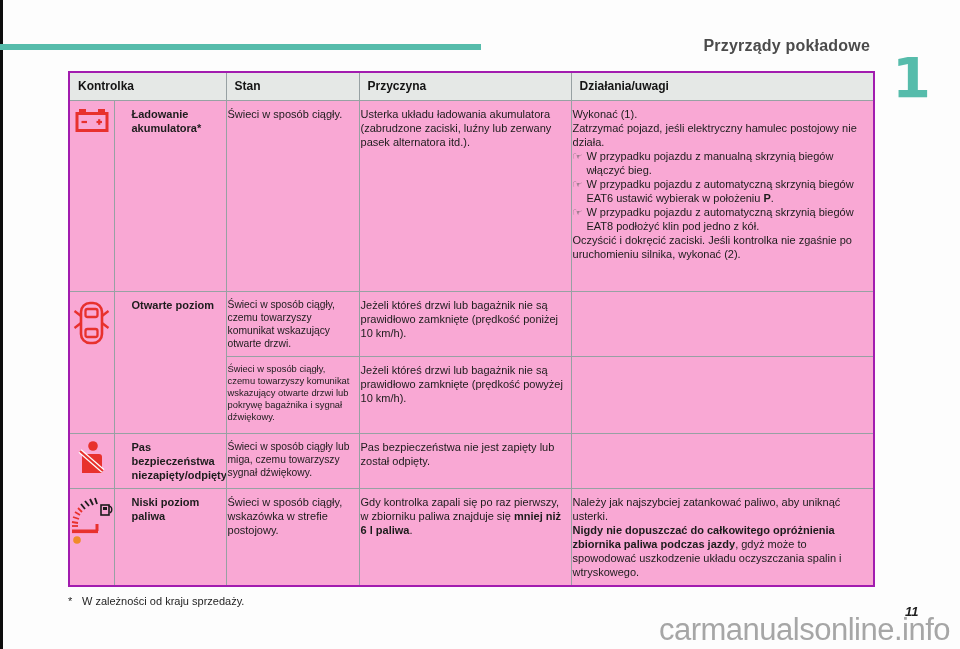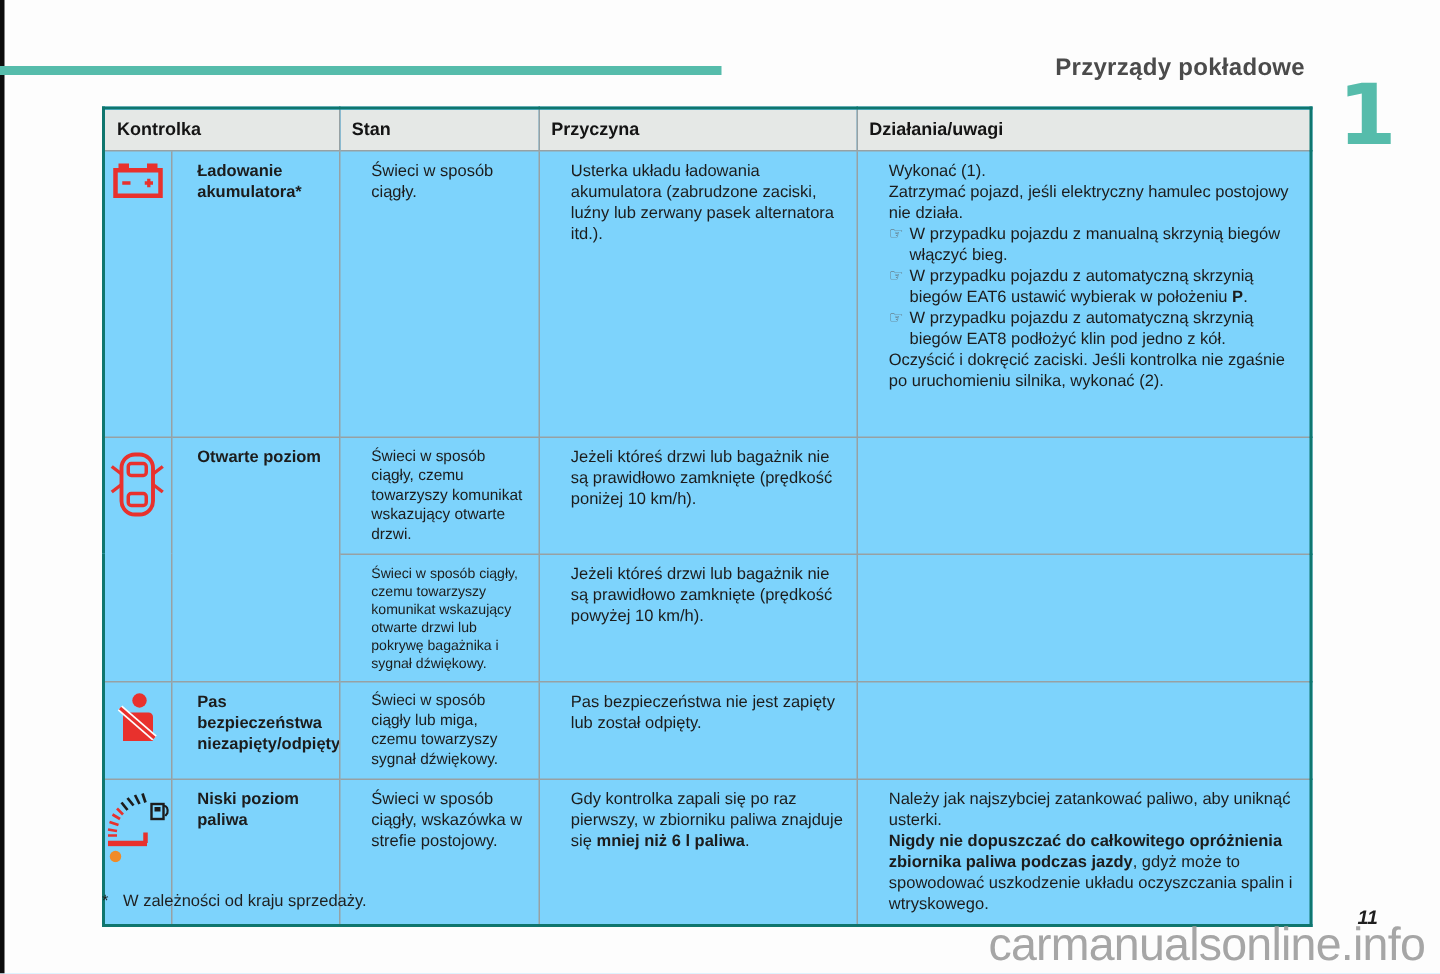--- a/index.html
+++ b/index.html
@@ -18,36 +18,36 @@
   }
   .chapter-num {
     position:absolute; top:50px; left:892px;
     font-family:"DejaVu Sans", sans-serif;
     font-size:56px; line-height:1; font-weight:bold; color:#56bcab;
   }
 
   table.ind {
     position:absolute; left:68px; top:71px; width:805px;
     border-collapse:collapse; table-layout:fixed;
-    border:2px solid #0f766e; background:#7dd3fc;
+    border:2px solid #a21caf; background:#f9a8d4;
   }
   table.ind th, table.ind td {
     border:1px solid #97a1a3; vertical-align:top;
     box-sizing:border-box; overflow:hidden;
   }
   table.ind th {
     background:#e5e8e6; text-align:left; vertical-align:middle;
     font-size:12px; font-weight:bold; padding:5px 8px; height:28px; color:#141414;
   }
   tr.r1 { height:191px; } tr.r2a { height:58px; } tr.r2b { height:77px; }
   tr.r3 { height:53px; } tr.r4 { height:95px; }
 
   .icon-cell { text-align:center; padding-top:7px; }
   .name-cell { font-weight:bold; font-size:11px; line-height:14px; padding:6px 4px 6px 17px; }
-  .cell { font-size:11px; line-height:14px; padding:6px 7px 6px 21px; }
+  .cell { font-size:11px; line-height:14px; padding:6px 7px 6px 1px; }
   .stan-sm { font-size:10.3px; line-height:13px; }
   .stan-xs { font-size:9.4px; line-height:12px; }
   .dz p { margin:0; }
   .bullet { display:flex; gap:4px; }
   .finger { color:#5a5a5a; flex:0 0 auto; }
   b { font-weight:bold; }
 
   .footnote { position:absolute; left:68px; top:595px; font-size:11px; color:#1f1f1f; }
   .footnote .star { display:inline-block; width:14px; }
   .page-num { position:absolute; top:604px; left:905px; font-size:13px; font-weight:bold; color:#1f1f1f;font-style:italic; }

